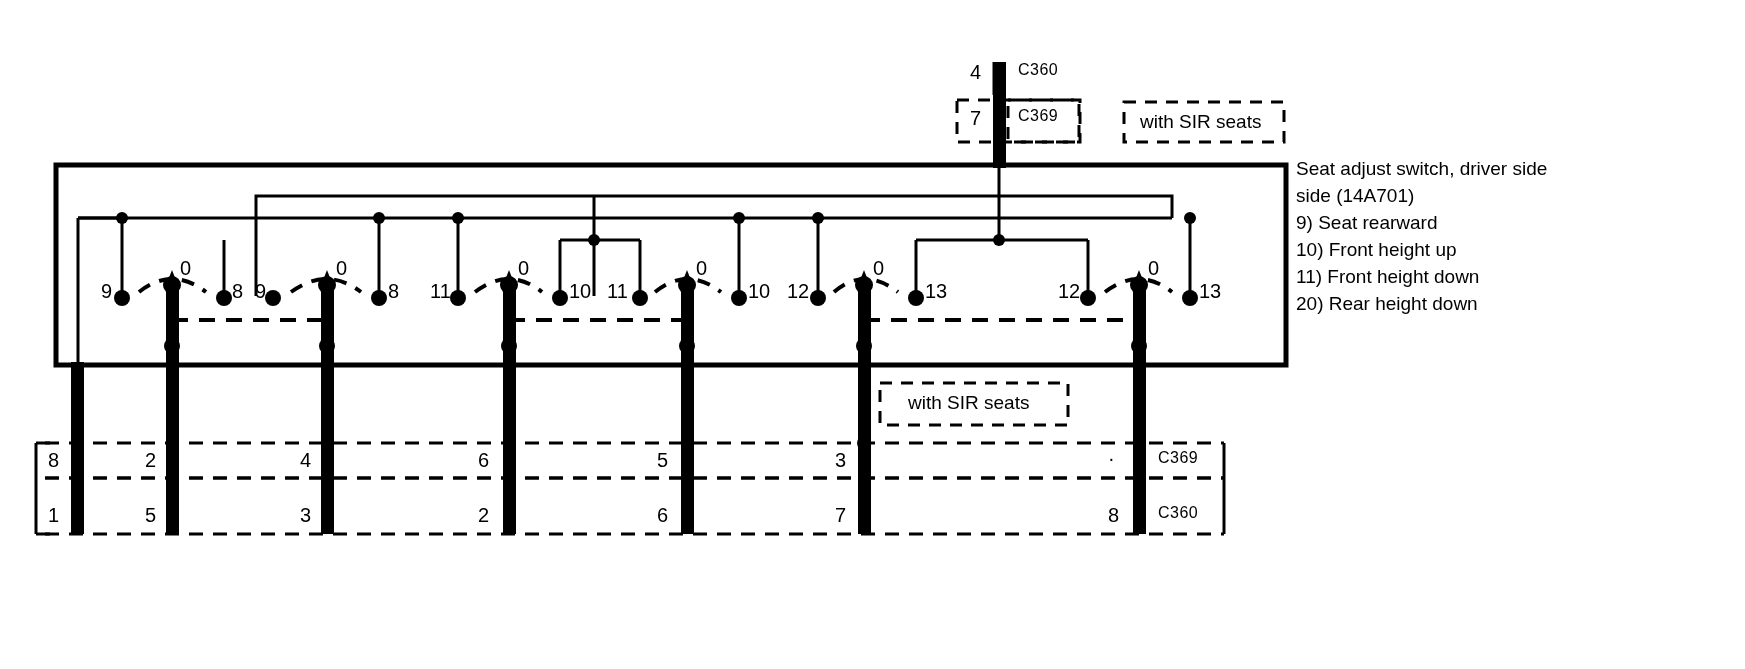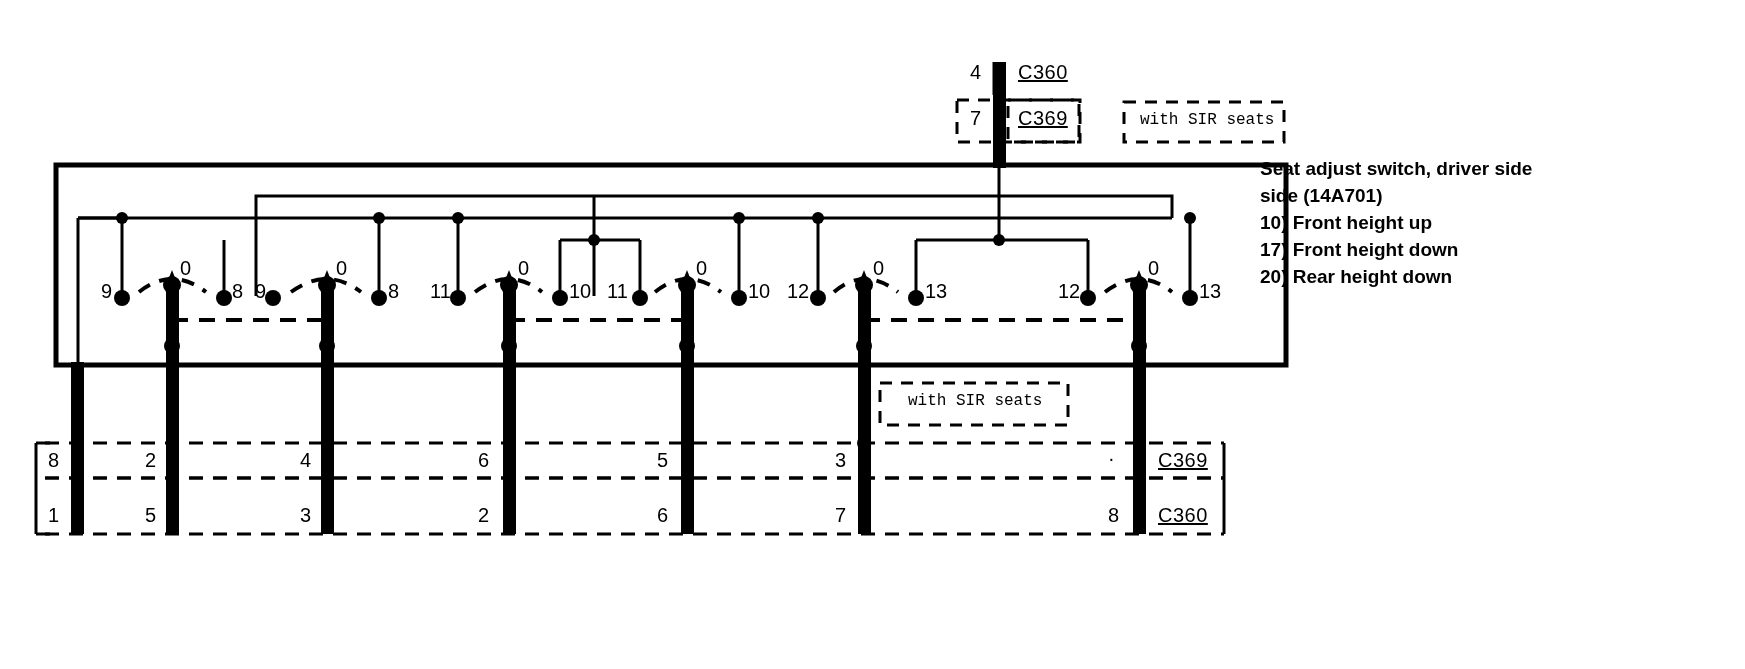--- a/index.html
+++ b/index.html
@@ -31,37 +31,34 @@
     white-space: nowrap;
     line-height: 1;
   }
   .contact-num {
     font-size: 20px;
   }
   .pin-num {
     font-size: 20px;
   }
   .conn-name {
-    font-size: 20px;
-    text-decoration: underline;
+    font-size: 16px;
     letter-spacing: 0.5px;
   }
   .note-text {
-    font-size: 16px;
-    font-family: Liberation Mono, monospace;
+    font-size: 19px;
   }
   .legend-line {
     font-size: 19px;
   }
   .legend-block {
     position: absolute;
-    left: 1260px;
+    left: 1296px;
     top: 158px;
     width: 430px;
-    font-weight: bold;
   }
   .legend-block .legend-line {
     position: static;
     display: block;
     margin-bottom: 5px;
   }
 </style>
 </head>
 <body>
 
@@ -233,22 +230,23 @@
 
   <div class="lbl pin-num" style="left:970px; top:108px;">7</div>
   <div class="lbl conn-name" style="left:1018px; top:108px;">C369</div>
 
   <div class="lbl note-text" style="left:1140px; top:112px;">with SIR seats</div>
   <div class="lbl note-text" style="left:908px; top:393px;">with SIR seats</div>
 
   <div class="legend-block">
     <span class="legend-line">Seat adjust switch, driver side</span>
     <span class="legend-line">side (14A701)</span>
+    <span class="legend-line">9) Seat rearward</span>
     <span class="legend-line">10) Front height up</span>
-    <span class="legend-line">17) Front height down</span>
+    <span class="legend-line">11) Front height down</span>
     <span class="legend-line">20) Rear height down</span>
   </div>
 
   <div class="lbl contact-num" style="left:101px; top:281px;">9</div>
   <div class="lbl contact-num" style="left:180px; top:258px;">0</div>
   <div class="lbl contact-num" style="left:232px; top:281px;">8</div>
 
   <div class="lbl contact-num" style="left:255px; top:281px;">9</div>
   <div class="lbl contact-num" style="left:336px; top:258px;">0</div>
   <div class="lbl contact-num" style="left:388px; top:281px;">8</div>

